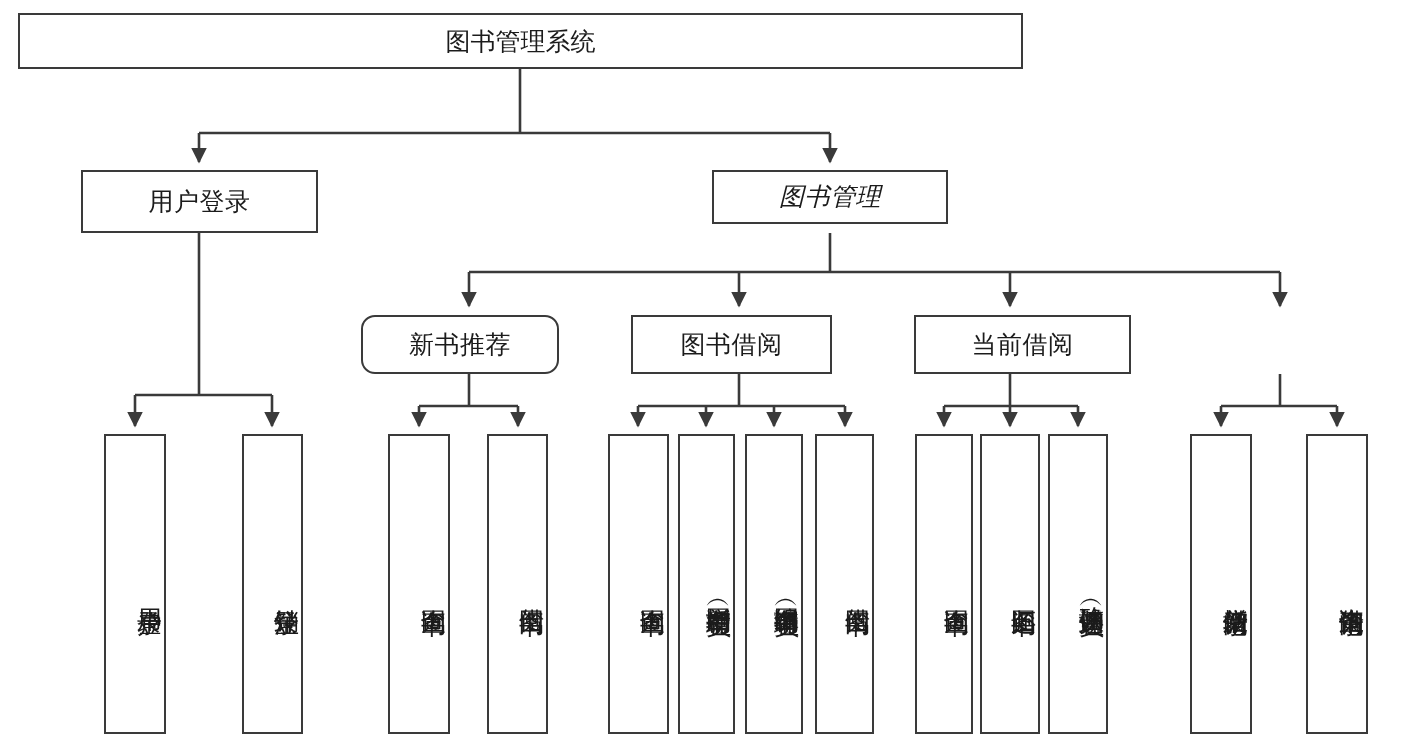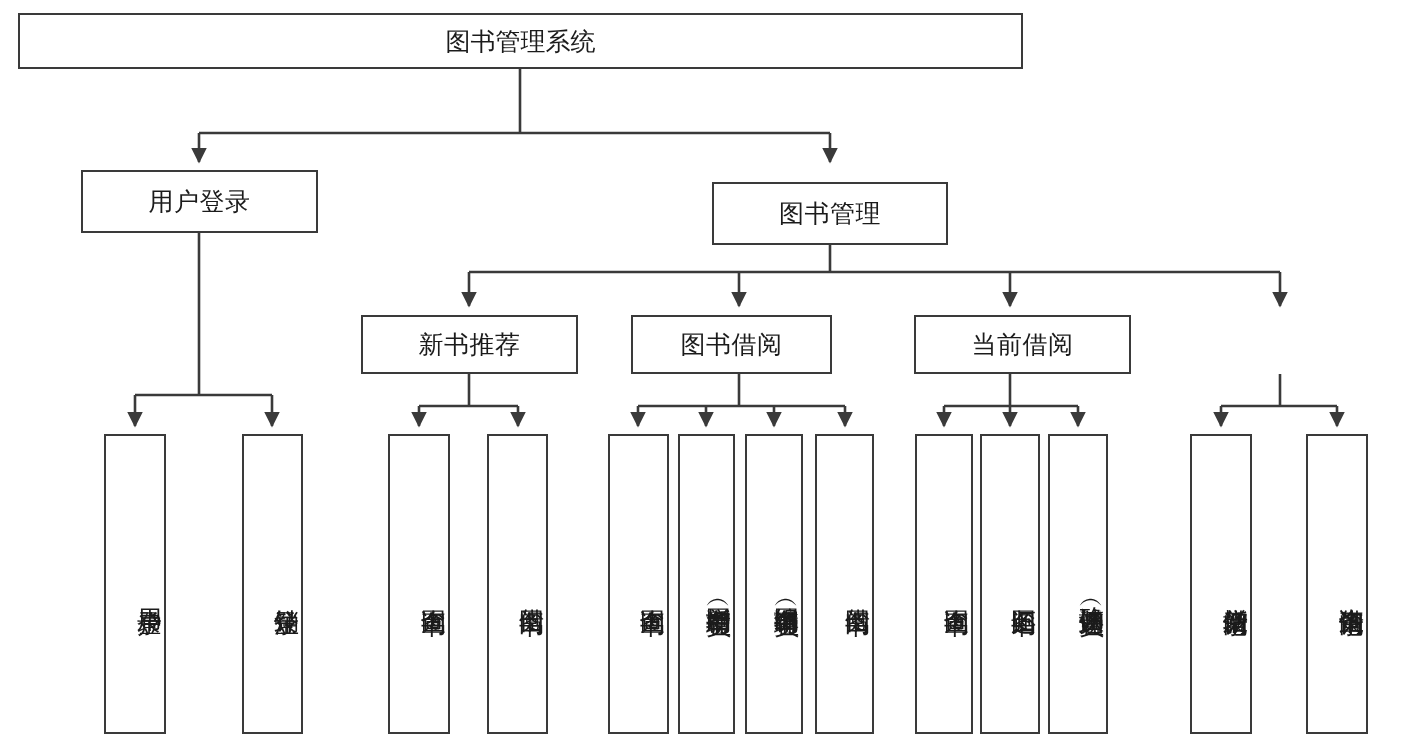--- a/index.html
+++ b/index.html
@@ -125,25 +125,25 @@
     </g>
   </svg>
 
   <div class="node root" style="left:18px; top:13px; width:1005px; height:56px;">
     <span>图书管理系统</span>
   </div>
 
   <div class="node h" style="left:81px; top:170px; width:237px; height:63px;">
     <span>用户登录</span>
   </div>
-  <div class="node h" style="left:712px; top:182px; width:236px; height:63px;">
+  <div class="node h" style="left:712px; top:170px; width:236px; height:54px;font-style:italic;">
     <span>图书管理</span>
   </div>
 
-  <div class="node h" style="left:361px; top:315px; width:217px; height:59px;">
+  <div class="node h" style="left:361px; top:315px; width:198px; height:59px;border-radius:14px;">
     <span>新书推荐</span>
   </div>
   <div class="node h" style="left:631px; top:315px; width:201px; height:59px;">
     <span>图书借阅</span>
   </div>
   <div class="node h" style="left:902px; top:315px; width:217px; height:59px;margin-left:12px;">
     <span>当前借阅</span>
   </div>
 
   <div class="node leaf" style="left:104px; top:434px; width:62px; height:300px;">

